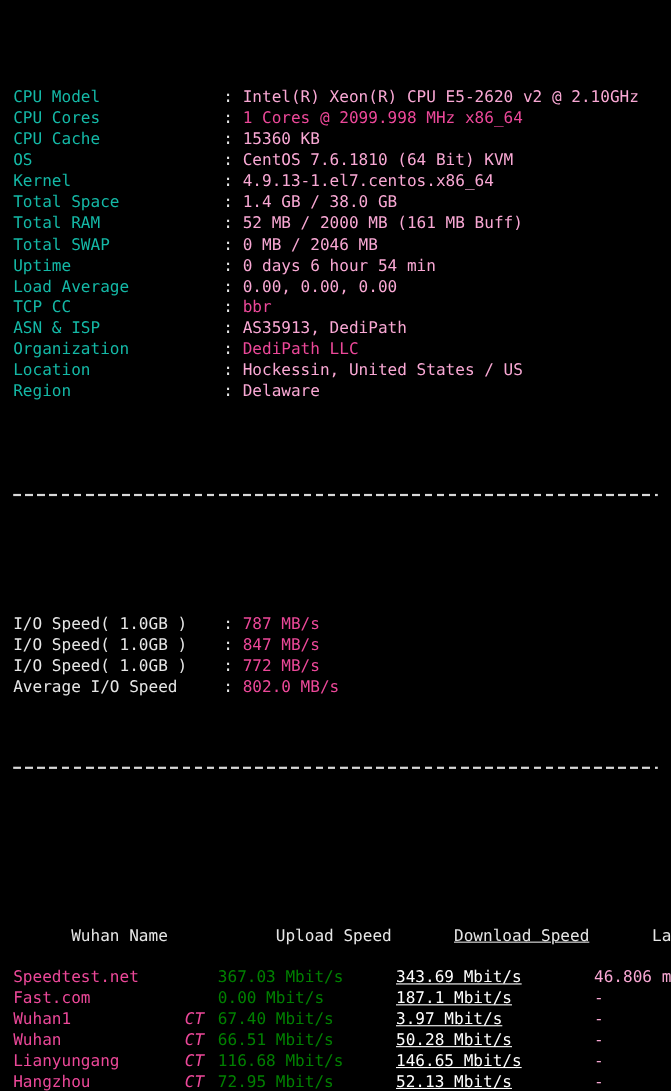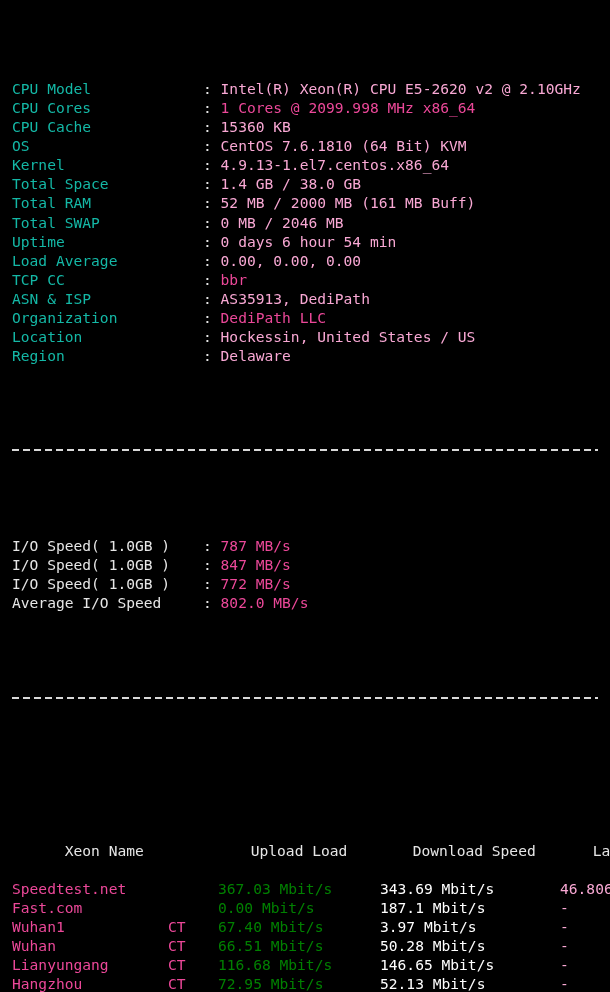--- a/index.html
+++ b/index.html
@@ -23,21 +23,21 @@
     position:relative;
     white-space:pre;
   }
   .row { height:19.05px; white-space:pre; }
 
   
   .lbl   { color:#14b8a6; display:inline-block; width:191px; }
   .colon { color:#e6e6e6; }
   .cy    { color:#f9a8d4; }
   .ye    { color:#ec4899; }
-  .gn    { color:#008000;margin-left:20px; }
+  .gn    { color:#008000; }
   .rd    { color:#ffffff; }
 
   
   .sep {
     height:19.05px;
     position:relative;
   }
   .sep::before {
     content:"";
     position:absolute;
@@ -45,27 +45,27 @@
     top:8px;
     height:2px;
     background:repeating-linear-gradient(
       to right,
       #d8d8d8 0px, #d8d8d8 7px,
       transparent 7px, transparent 11px
     );
   }
 
   
-  .iolbl { color:#e6e6e6; display:inline-block; width:191px; }
+  .iolbl { color:#e6e6e6; display:inline-block; width:191px;margin-top:22px; }
 
   
   .c-node { display:inline-block; width:156px; }
-  .c-isp  { display:inline-block; width:30px; }
+  .c-isp  { display:inline-block; width:30px;font-style:italic; }
   .c-up   { display:inline-block; width:162px; }
-  .c-down { display:inline-block; width:180px; }
+  .c-down { display:inline-block; width:180px;text-decoration:underline; }
   .c-lat  { display:inline-block; }
   .hdr .c-node,
   .hdr .c-isp,
   .hdr .c-up,
   .hdr .c-down,
   .hdr .c-lat { color:#e6e6e6; }
   .hdr .c-up { padding-left:0; }
 </style>
 </head>
 <body>
@@ -80,19 +80,19 @@
 
   
   <div id="iotest"><div class="row"><span class="iolbl">I/O Speed( 1.0GB )</span><span class="colon">: </span><span class="ye">787 MB/s</span></div><div class="row"><span class="iolbl">I/O Speed( 1.0GB )</span><span class="colon">: </span><span class="ye">847 MB/s</span></div><div class="row"><span class="iolbl">I/O Speed( 1.0GB )</span><span class="colon">: </span><span class="ye">772 MB/s</span></div><div class="row"><span class="iolbl">Average I/O Speed</span><span class="colon">: </span><span class="ye">802.0 MB/s</span></div></div>
 
   
   <div class="sep"></div>
 
   
   <div>
     <div class="row hdr">
-      <span class="c-node">Xeon Name</span><span class="c-isp"></span><span class="c-up">Upload Load</span><span class="c-down">Download Speed</span><span class="c-lat">Latency</span>
+      <span class="c-node">Wuhan Name</span><span class="c-isp"></span><span class="c-up">Upload Speed</span><span class="c-down">Download Speed</span><span class="c-lat">Latency</span>
     </div>
     <div id="sprows"><div class="row"><span class="c-node ye">Speedtest.net</span><span class="c-isp ye"></span><span class="c-up gn">367.03 Mbit/s</span><span class="c-down rd">343.69 Mbit/s</span><span class="c-lat cy">46.806 ms</span></div><div class="row"><span class="c-node ye">Fast.com</span><span class="c-isp ye"></span><span class="c-up gn">0.00 Mbit/s</span><span class="c-down rd">187.1 Mbit/s</span><span class="c-lat cy">-</span></div><div class="row"><span class="c-node ye">Wuhan1</span><span class="c-isp ye">CT</span><span class="c-up gn">67.40 Mbit/s</span><span class="c-down rd">3.97 Mbit/s</span><span class="c-lat cy">-</span></div><div class="row"><span class="c-node ye">Wuhan</span><span class="c-isp ye">CT</span><span class="c-up gn">66.51 Mbit/s</span><span class="c-down rd">50.28 Mbit/s</span><span class="c-lat cy">-</span></div><div class="row"><span class="c-node ye">Lianyungang</span><span class="c-isp ye">CT</span><span class="c-up gn">116.68 Mbit/s</span><span class="c-down rd">146.65 Mbit/s</span><span class="c-lat cy">-</span></div><div class="row"><span class="c-node ye">Hangzhou</span><span class="c-isp ye">CT</span><span class="c-up gn">72.95 Mbit/s</span><span class="c-down rd">52.13 Mbit/s</span><span class="c-lat cy">-</span></div></div>
   </div>
 
   
 </div>
 
 </body></html>

